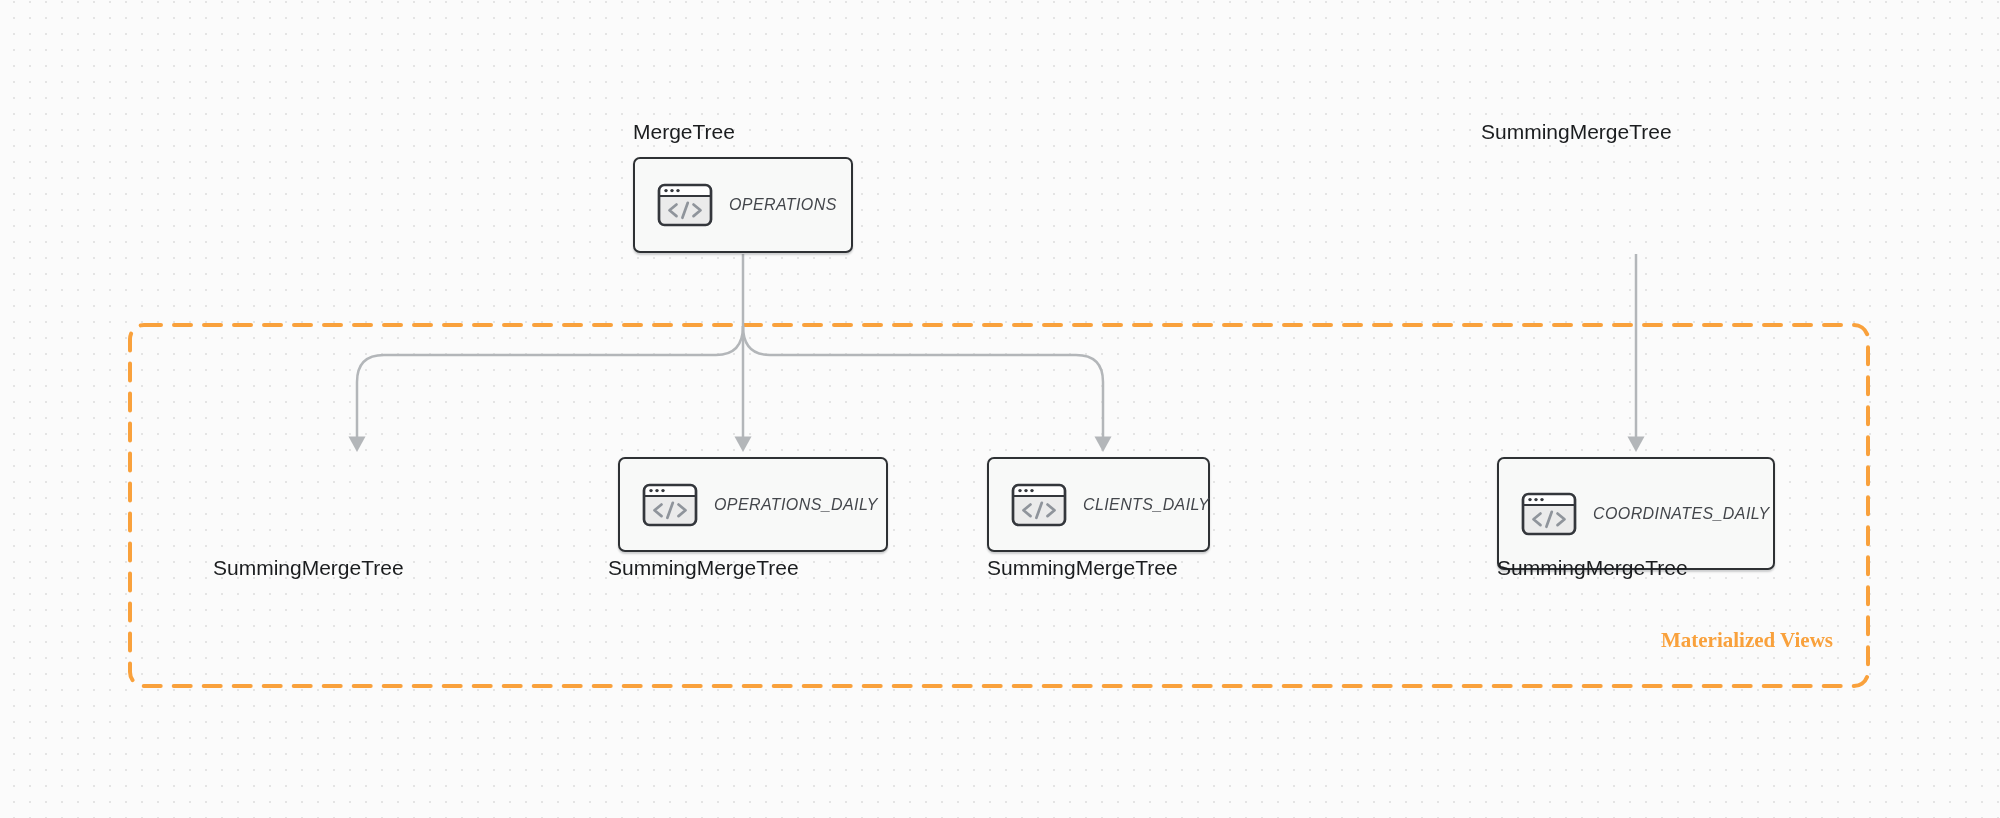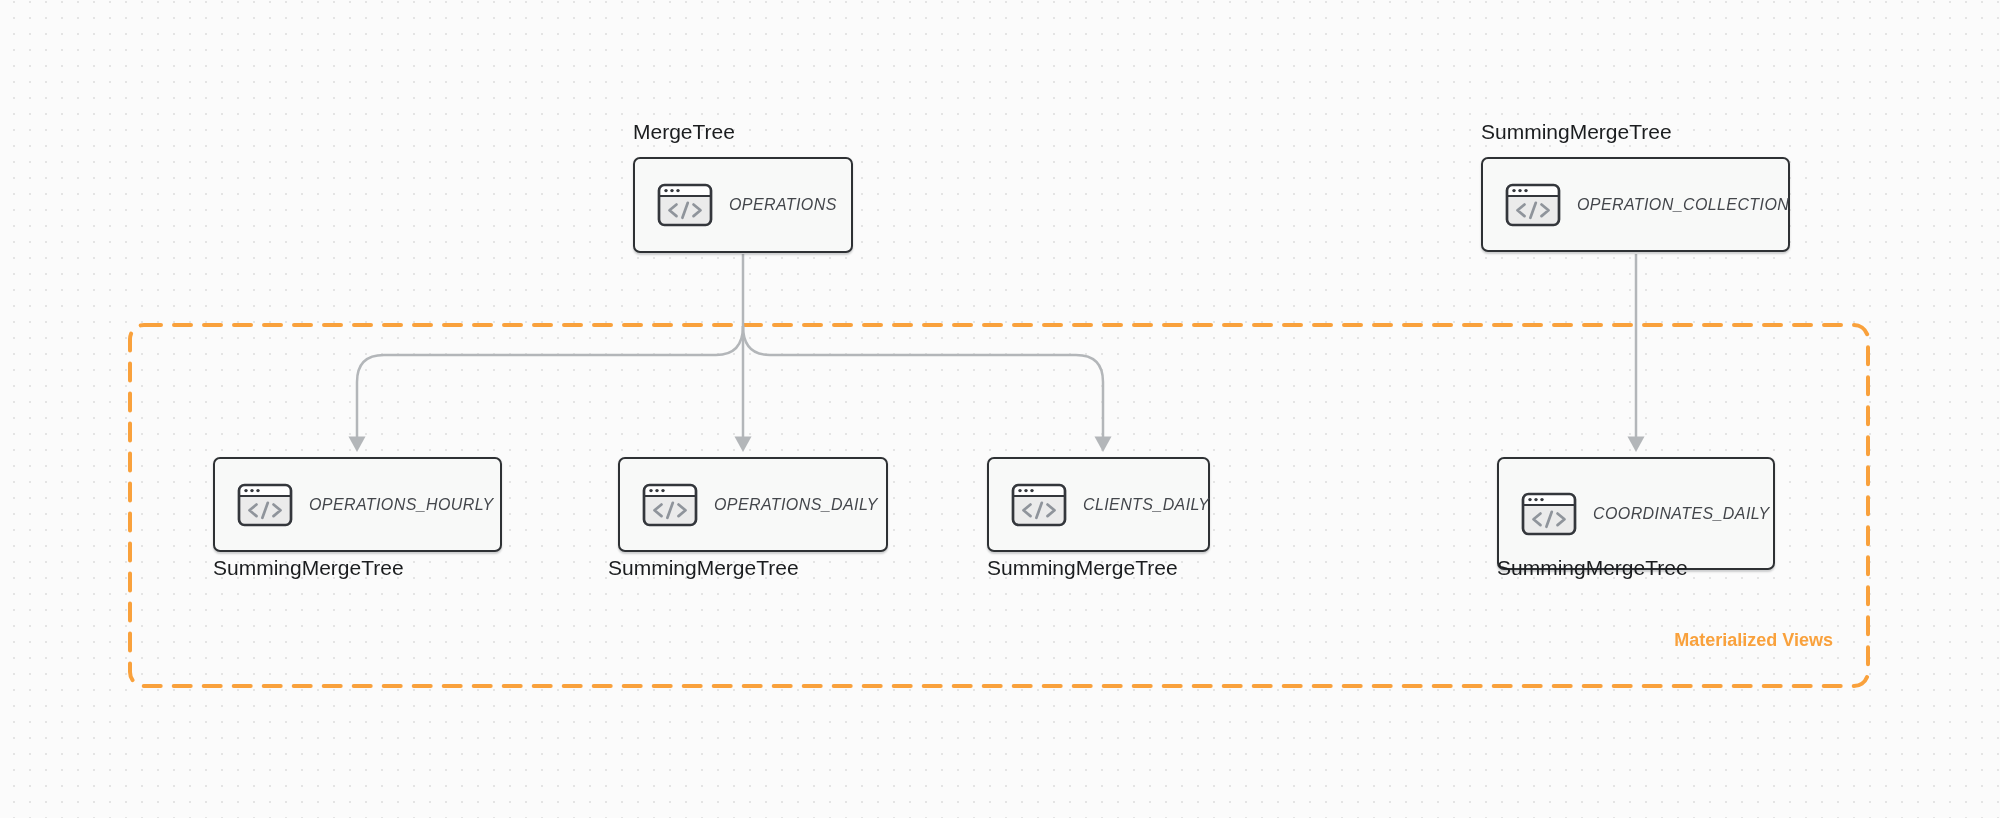--- a/index.html
+++ b/index.html
@@ -59,24 +59,25 @@
     position: absolute;
     font-size: 21px;
     line-height: 20px;
     color: #1b1d1f;
     white-space: nowrap;
   }
 
   .mv-label {
     position: absolute;
     color: #F9A13C;
-    font-size: 18px;
+    font-size: 21px;
     line-height: 24px;
     font-weight: 600;
     white-space: nowrap;
+    font-family: Liberation Serif, serif;
   }
 
   .win-icon { flex: 0 0 auto; display: block; }
 </style>
 </head>
 <body>
 
 <svg width="0" height="0" style="position:absolute" aria-hidden="true">
   <symbol id="win" viewBox="0 0 56 44">
     <rect x="2" y="2" width="52" height="40" rx="5.5" fill="#ffffff"></rect>
@@ -106,33 +107,21 @@
 
   <div class="engine-label" style="left:633px; top:122px; width:220px;">MergeTree</div>
   <div class="node" style="left:633px; top:157px; width:220px; height:96px;">
     <svg class="win-icon" width="56" height="44">
         <use href="#win"></use>
       </svg>
     <span class="node-label">OPERATIONS</span>
   </div>
 
   <div class="engine-label" style="left:1481px; top:122px; width:309px;">SummingMergeTree</div>
-  <div class="node" style="left:1481px; top:157px; width:309px; height:95px;">
-    <svg class="win-icon" width="56" height="44">
-        <use href="#win"></use>
-      </svg>
-    <span class="node-label">OPERATION_COLLECTION</span>
-  </div>
 
-  <div class="node" style="left:213px; top:457px; width:289px; height:95px;">
-    <svg class="win-icon" width="56" height="44">
-        <use href="#win"></use>
-      </svg>
-    <span class="node-label">OPERATIONS_HOURLY</span>
-  </div>
   <div class="engine-label" style="left:213px; top:558px; width:289px;">SummingMergeTree</div>
 
   <div class="node" style="left:608px; top:457px; width:270px; height:95px;margin-left:10px;">
     <svg class="win-icon" width="56" height="44">
         <use href="#win"></use>
       </svg>
     <span class="node-label">OPERATIONS_DAILY</span>
   </div>
   <div class="engine-label" style="left:608px; top:558px; width:270px;">SummingMergeTree</div>
 

